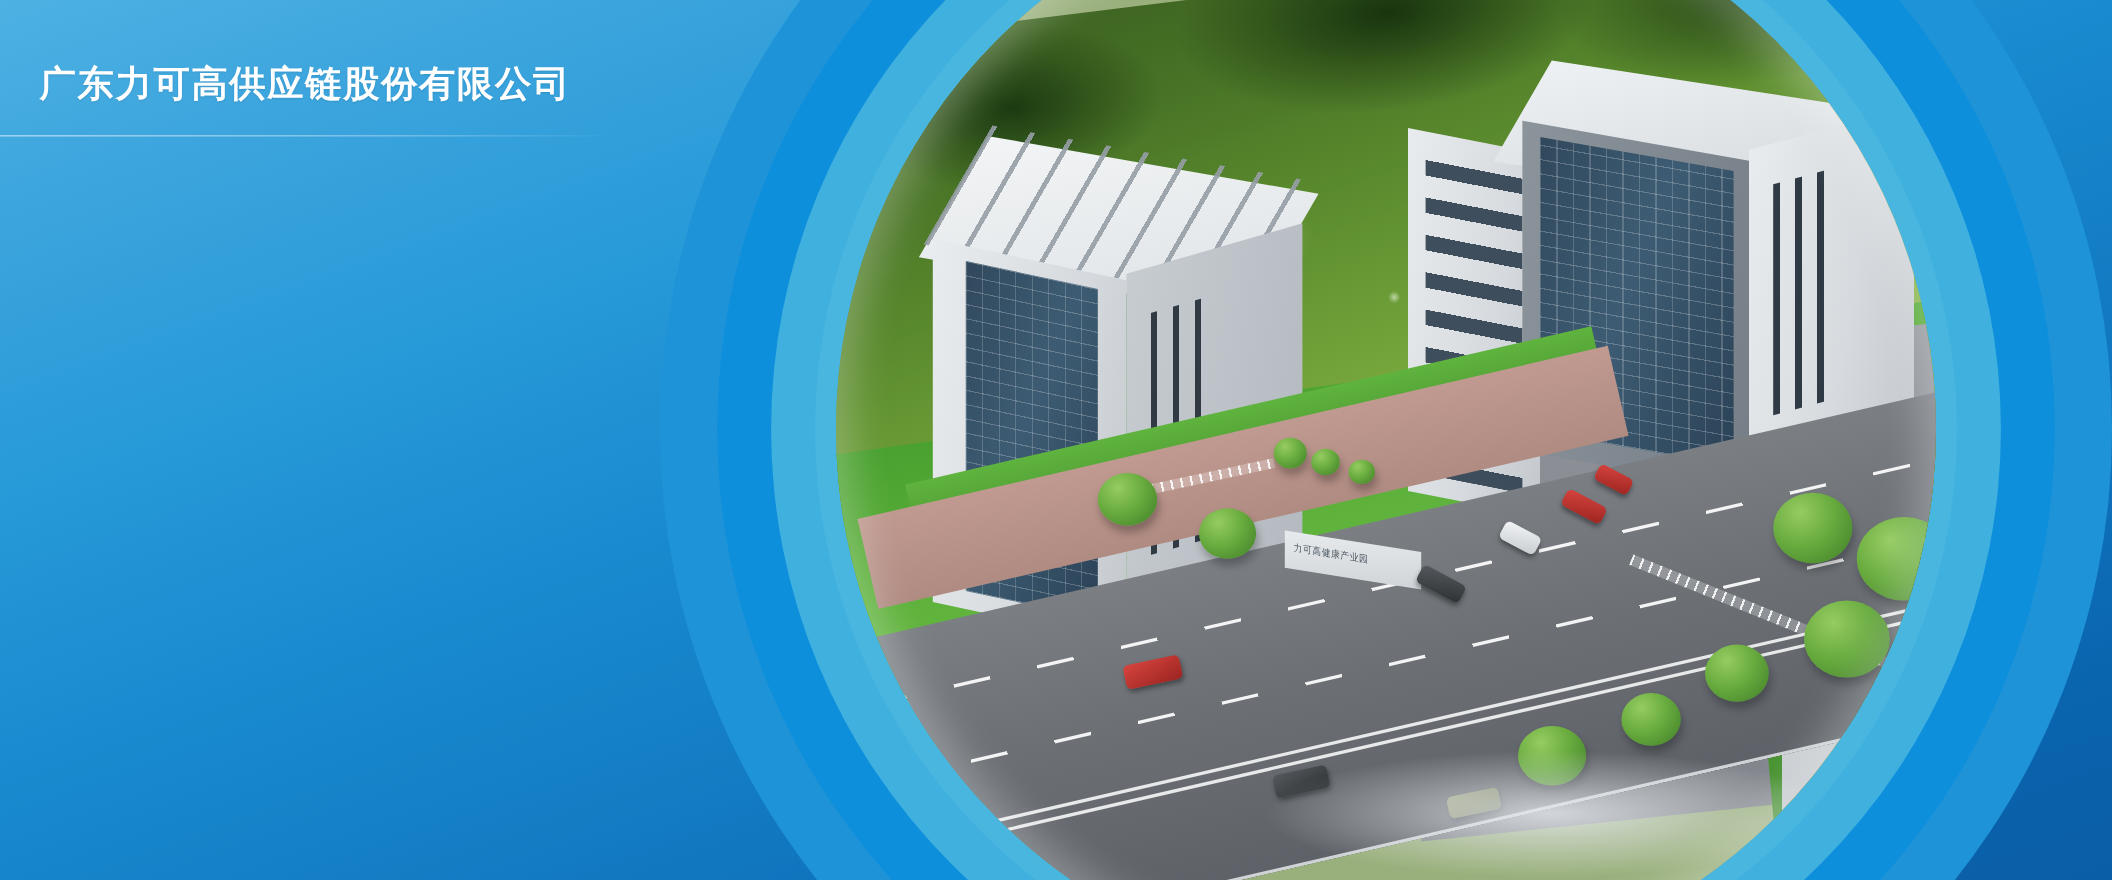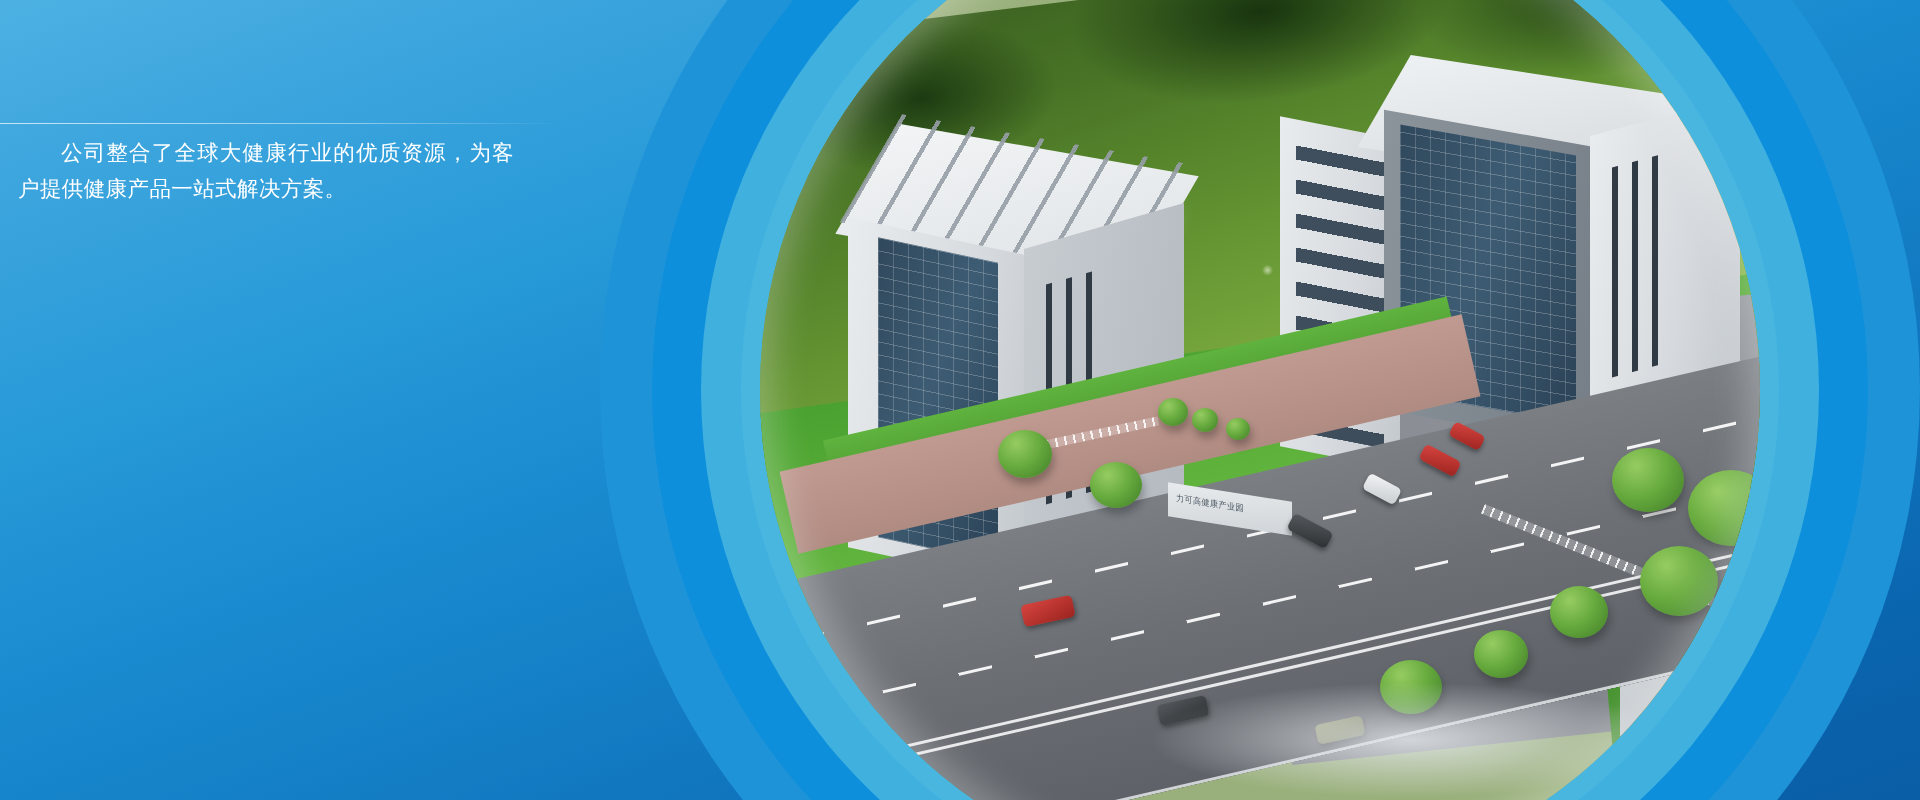--- a/index.html
+++ b/index.html
@@ -541,21 +541,21 @@
         <div class="car white" style="left:604px; top:480px; width:36px; height:18px; transform:rotate(28deg);"></div>
         <div class="car dark" style="left:528px; top:522px; width:44px; height:18px; transform:rotate(28deg);"></div>
 
         <div class="haze"></div>
       </div>
     </div>
     <div class="photo-vignette"></div>
   </div>
 
   <div class="content">
+    <div class="title">广东力可高供应链股份有限公司</div>
 
     <div class="divider"></div>
 
     <div class="body-text">
-      <p>公司整合了全球大健康行业的优质资源，为客户提供健康产品一站式解决方案。</p>
     </div>
   </div>
 
 </div>
 
 </body></html>

